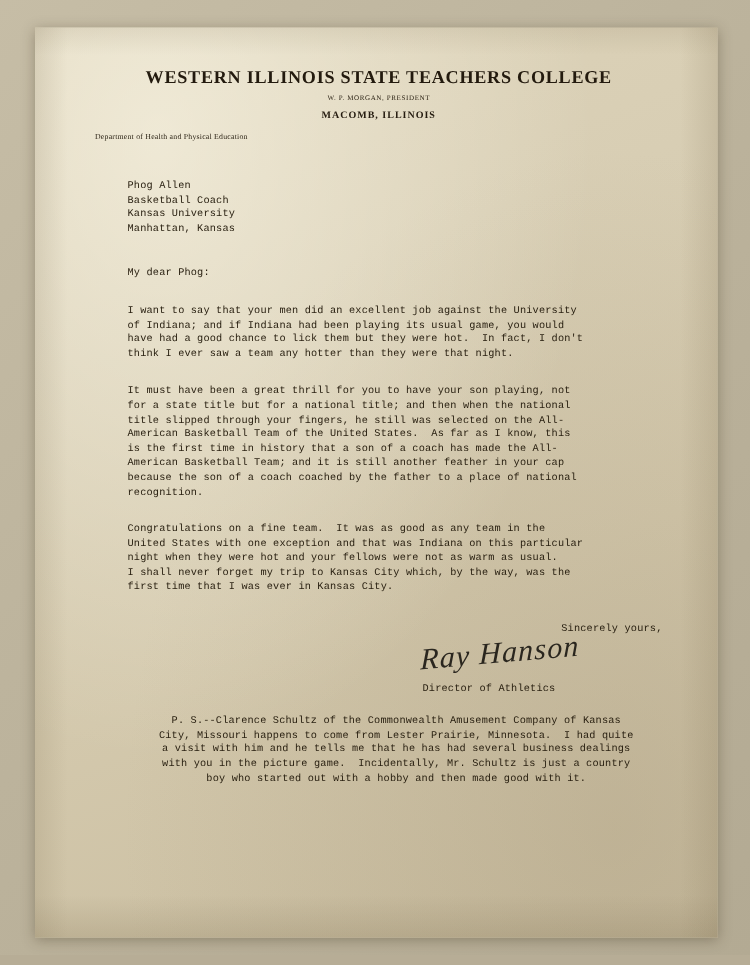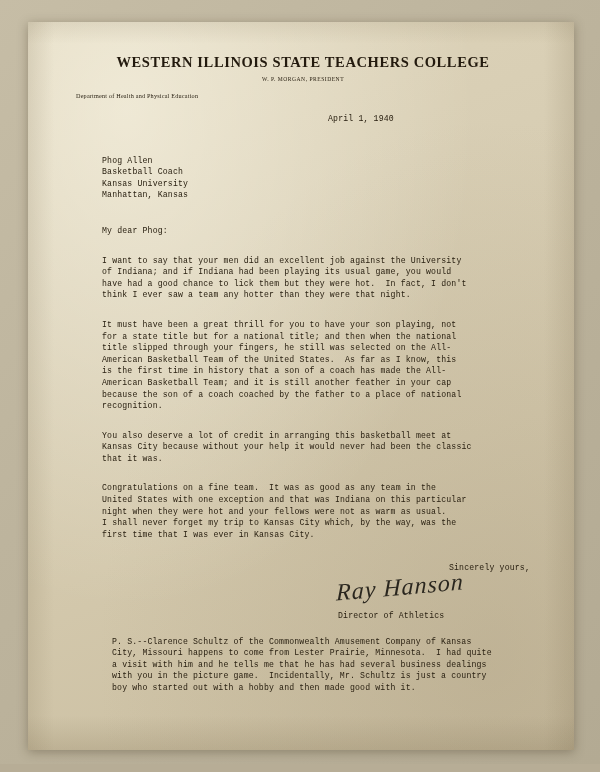--- a/index.html
+++ b/index.html
@@ -135,59 +135,57 @@
     margin-top: 2px;
   }
   .initials {
     margin-left: 26px;
     margin-top: -12px;
   }
   .ps-block {
     margin-top: 14px;
     margin-left: 36px;
     margin-right: 8px;
+    text-align: center;
   }
 </style>
 </head>
 <body>
 
 <div class="page">
   <div class="sheet">
     <div class="content">
 
       <div class="letterhead">
         <div class="lh-title">WESTERN ILLINOIS STATE TEACHERS COLLEGE</div>
         <div class="lh-president">W. P. MORGAN, PRESIDENT</div>
+        <div class="lh-city">MACOMB, ILLINOIS</div>
       </div>
       <div class="lh-dept">Department of Health and Physical Education</div>
 
-      <div class="typed date">April 1, 1940</div>
 
       <div class="typed address">Phog Allen
 Basketball Coach
 Kansas University
 Manhattan, Kansas</div>
 
       <div class="typed salutation">My dear Phog:</div>
 
       <div class="typed body-block">I want to say that your men did an excellent job against the University
 of Indiana; and if Indiana had been playing its usual game, you would
 have had a good chance to lick them but they were hot.  In fact, I don't
 think I ever saw a team any hotter than they were that night.</div>
       <div class="typed body-block">It must have been a great thrill for you to have your son playing, not
 for a state title but for a national title; and then when the national
 title slipped through your fingers, he still was selected on the All-
 American Basketball Team of the United States.  As far as I know, this
 is the first time in history that a son of a coach has made the All-
 American Basketball Team; and it is still another feather in your cap
 because the son of a coach coached by the father to a place of national
 recognition.</div>
-      <div class="typed body-block">You also deserve a lot of credit in arranging this basketball meet at
-Kansas City because without your help it would never had been the classic
-that it was.</div>
       <div class="typed body-block">Congratulations on a fine team.  It was as good as any team in the
 United States with one exception and that was Indiana on this particular
 night when they were hot and your fellows were not as warm as usual.
 I shall never forget my trip to Kansas City which, by the way, was the
 first time that I was ever in Kansas City.</div>
 
       <div class="typed closing">Sincerely yours,</div>
 
       <div class="sig-wrap">
         <div class="signature">Ray Hanson</div>

